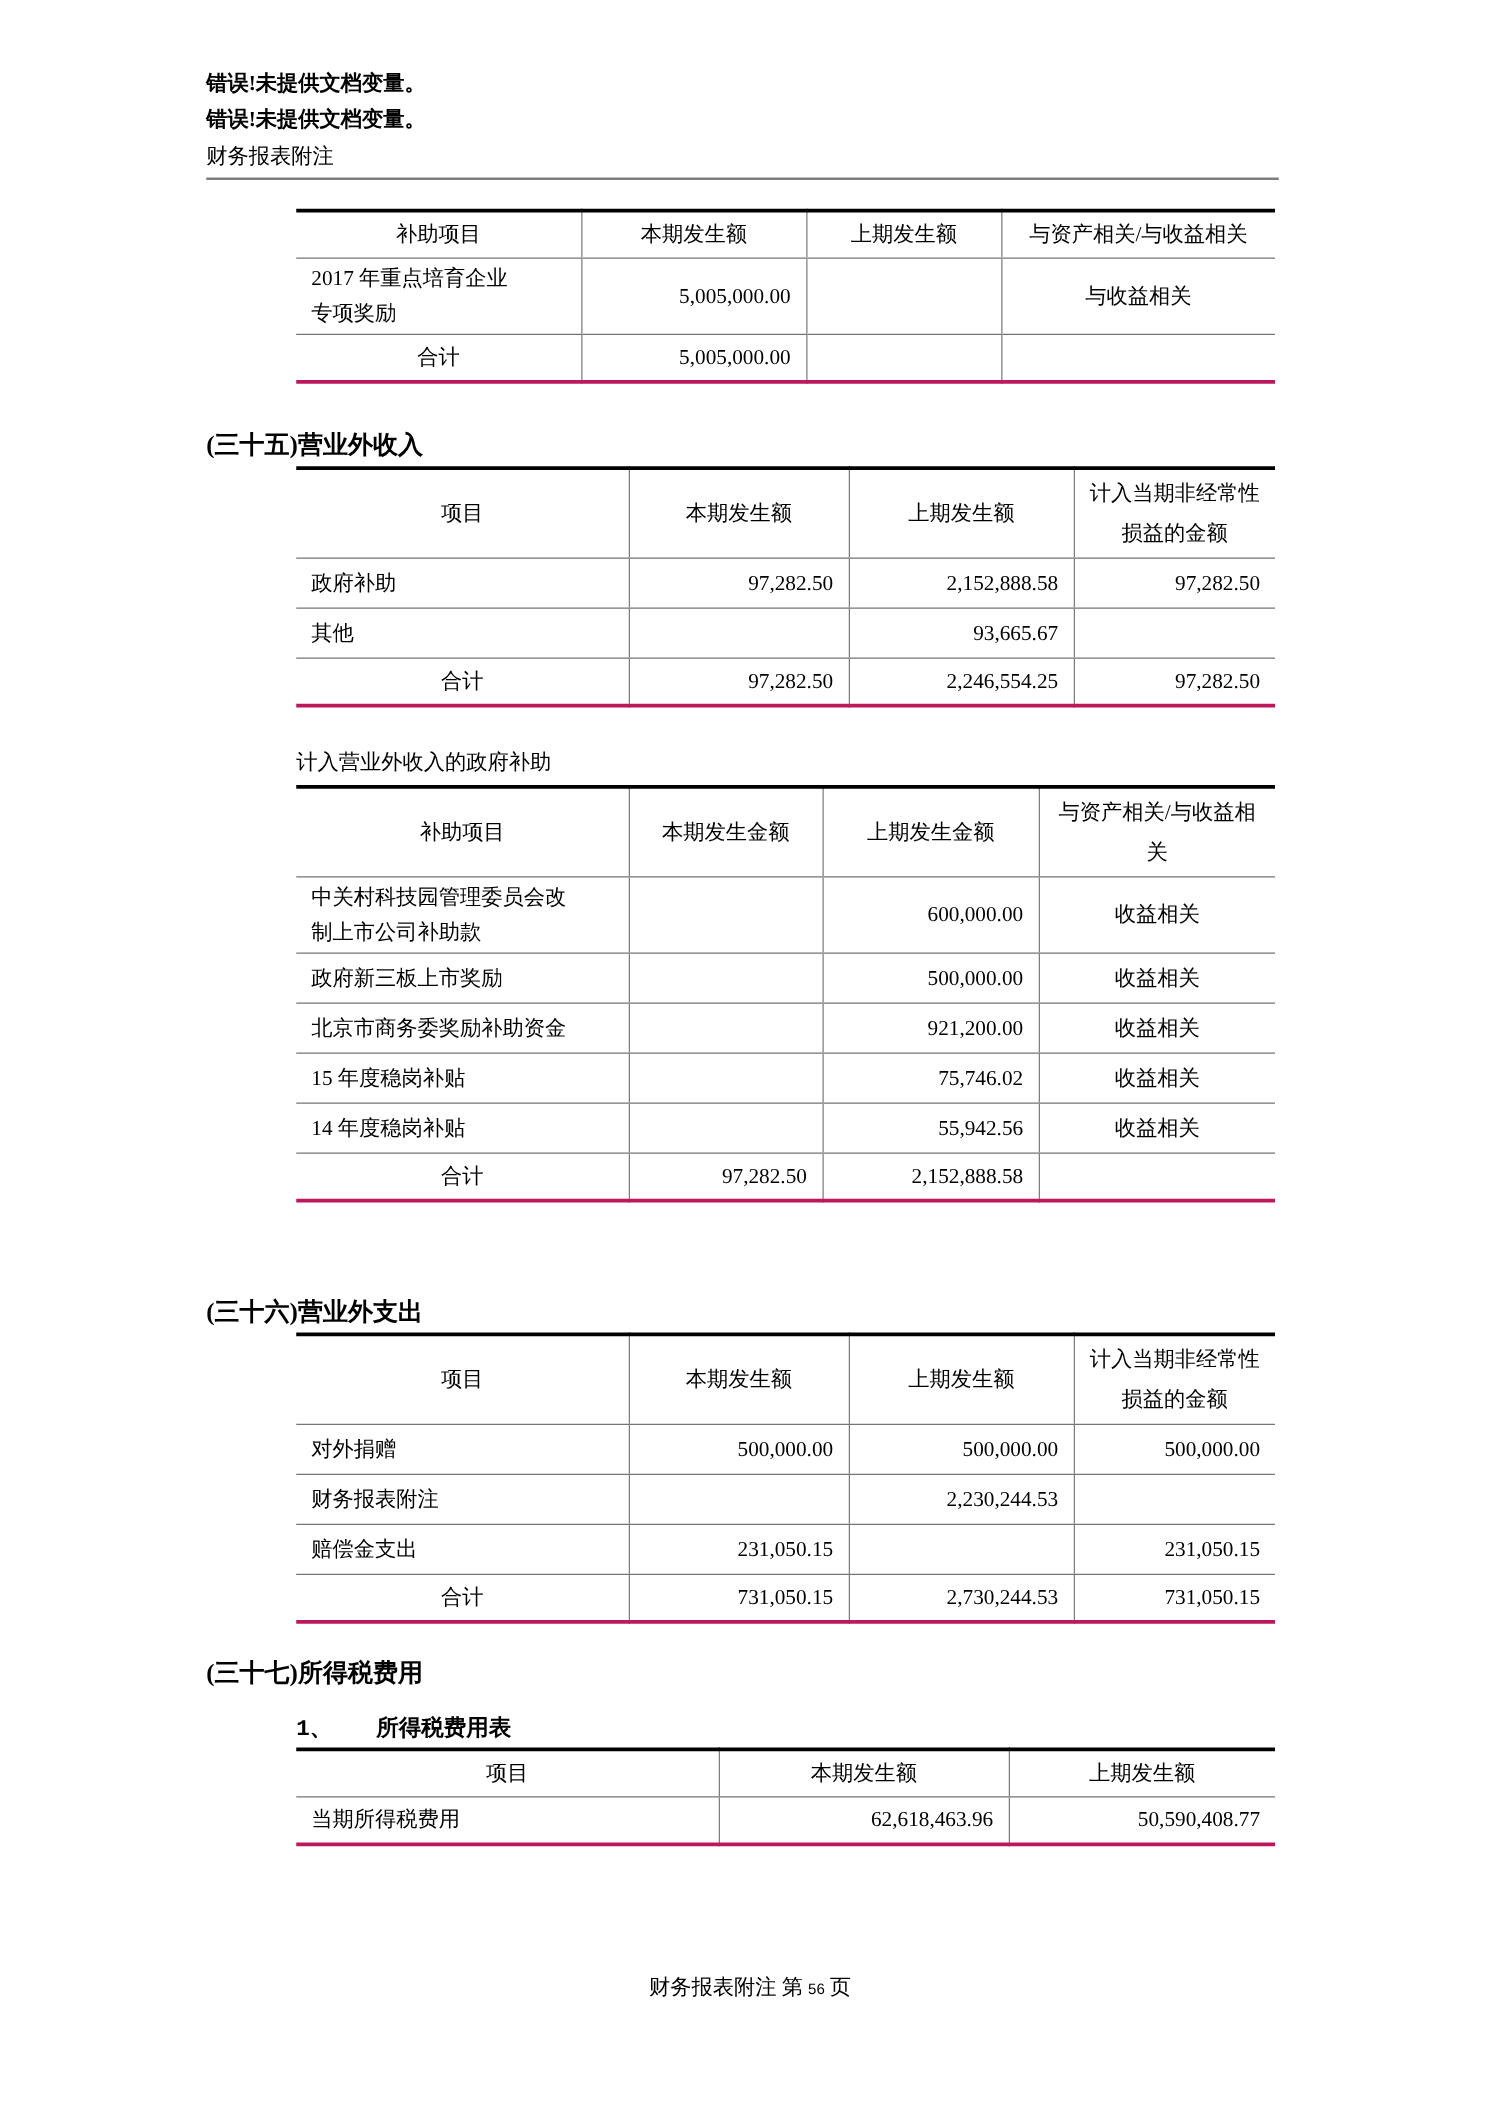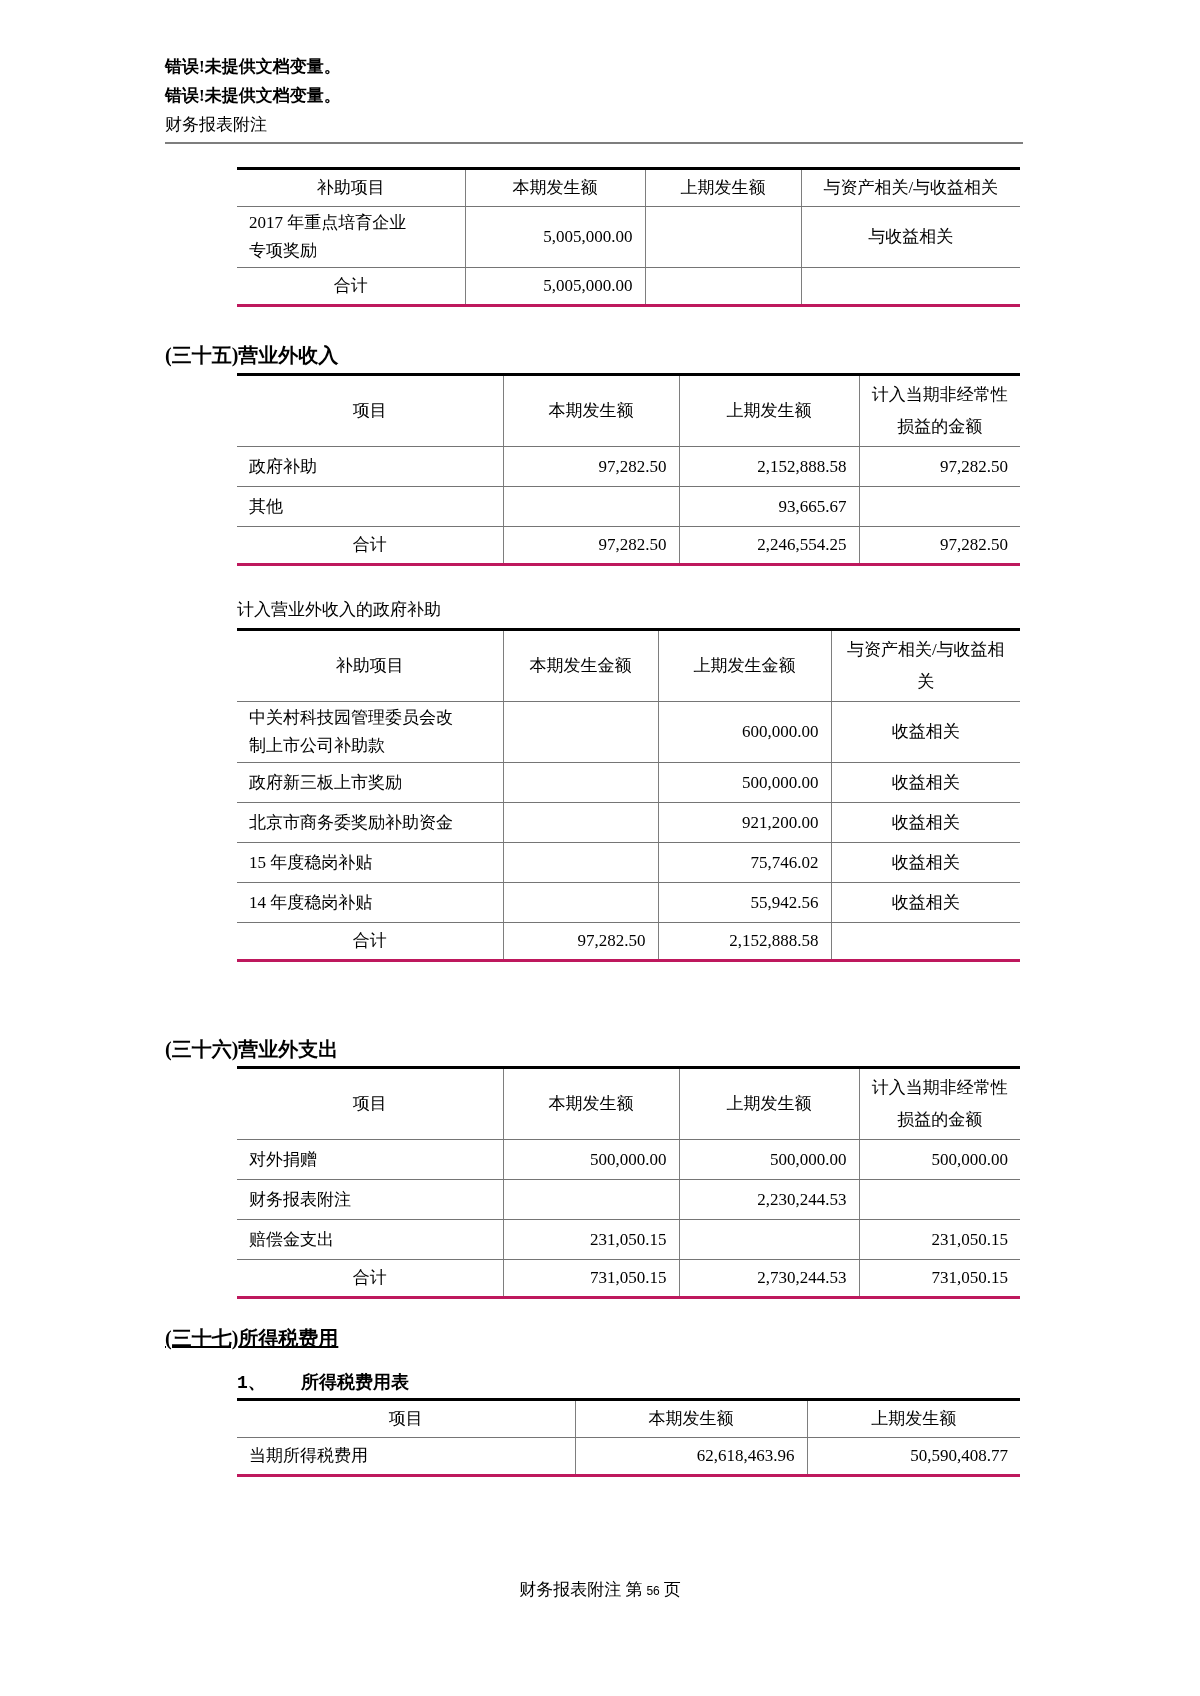--- a/index.html
+++ b/index.html
@@ -231,21 +231,21 @@
     </tr>
     <tr class="row-total">
       <td class="cell-center">合计</td>
       <td class="cell-num">731,050.15</td>
       <td class="cell-num">2,730,244.53</td>
       <td class="cell-num">731,050.15</td>
     </tr>
   </tbody>
     </table>
 
-  <div class="section-heading" style="top:1325px;text-decoration:underline;">
+  <div class="section-heading" style="top:1325px;">
     <span class="num">(三十七)</span><span>所得税费用</span>
   </div>
 
   <div class="sub-heading" style="top:1370px;">
     <span class="num">1、</span><span>所得税费用表</span>
   </div>
 
   <table class="doc-table" style="top:1398px;">
     <colgroup>
         <col style="width:338px">

